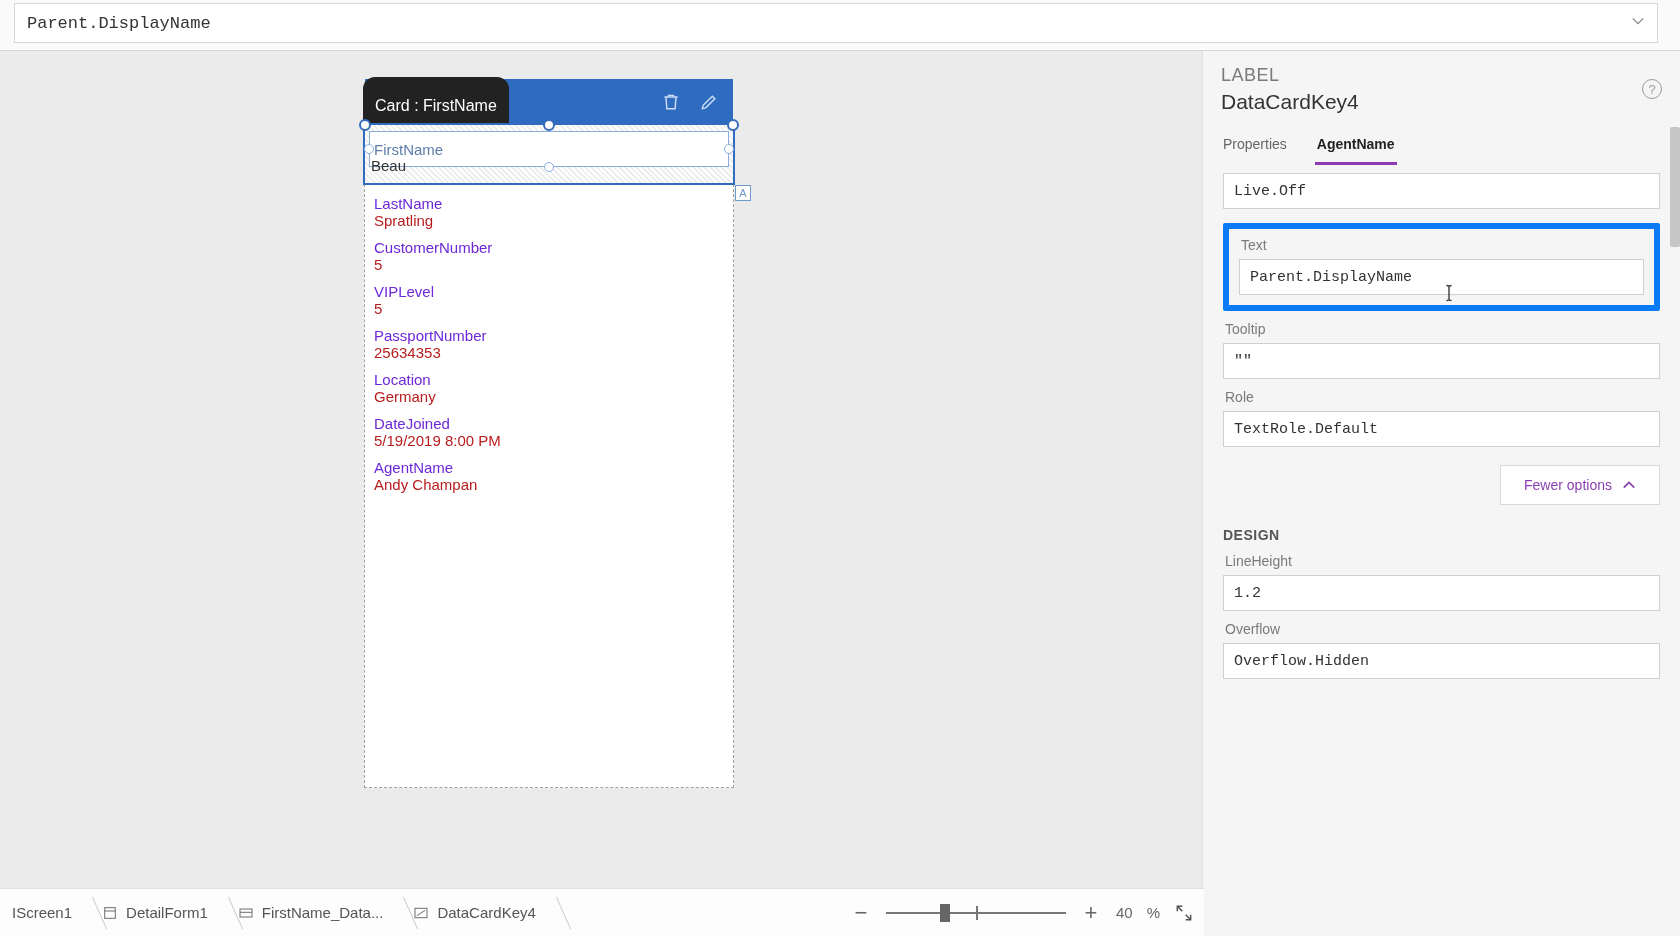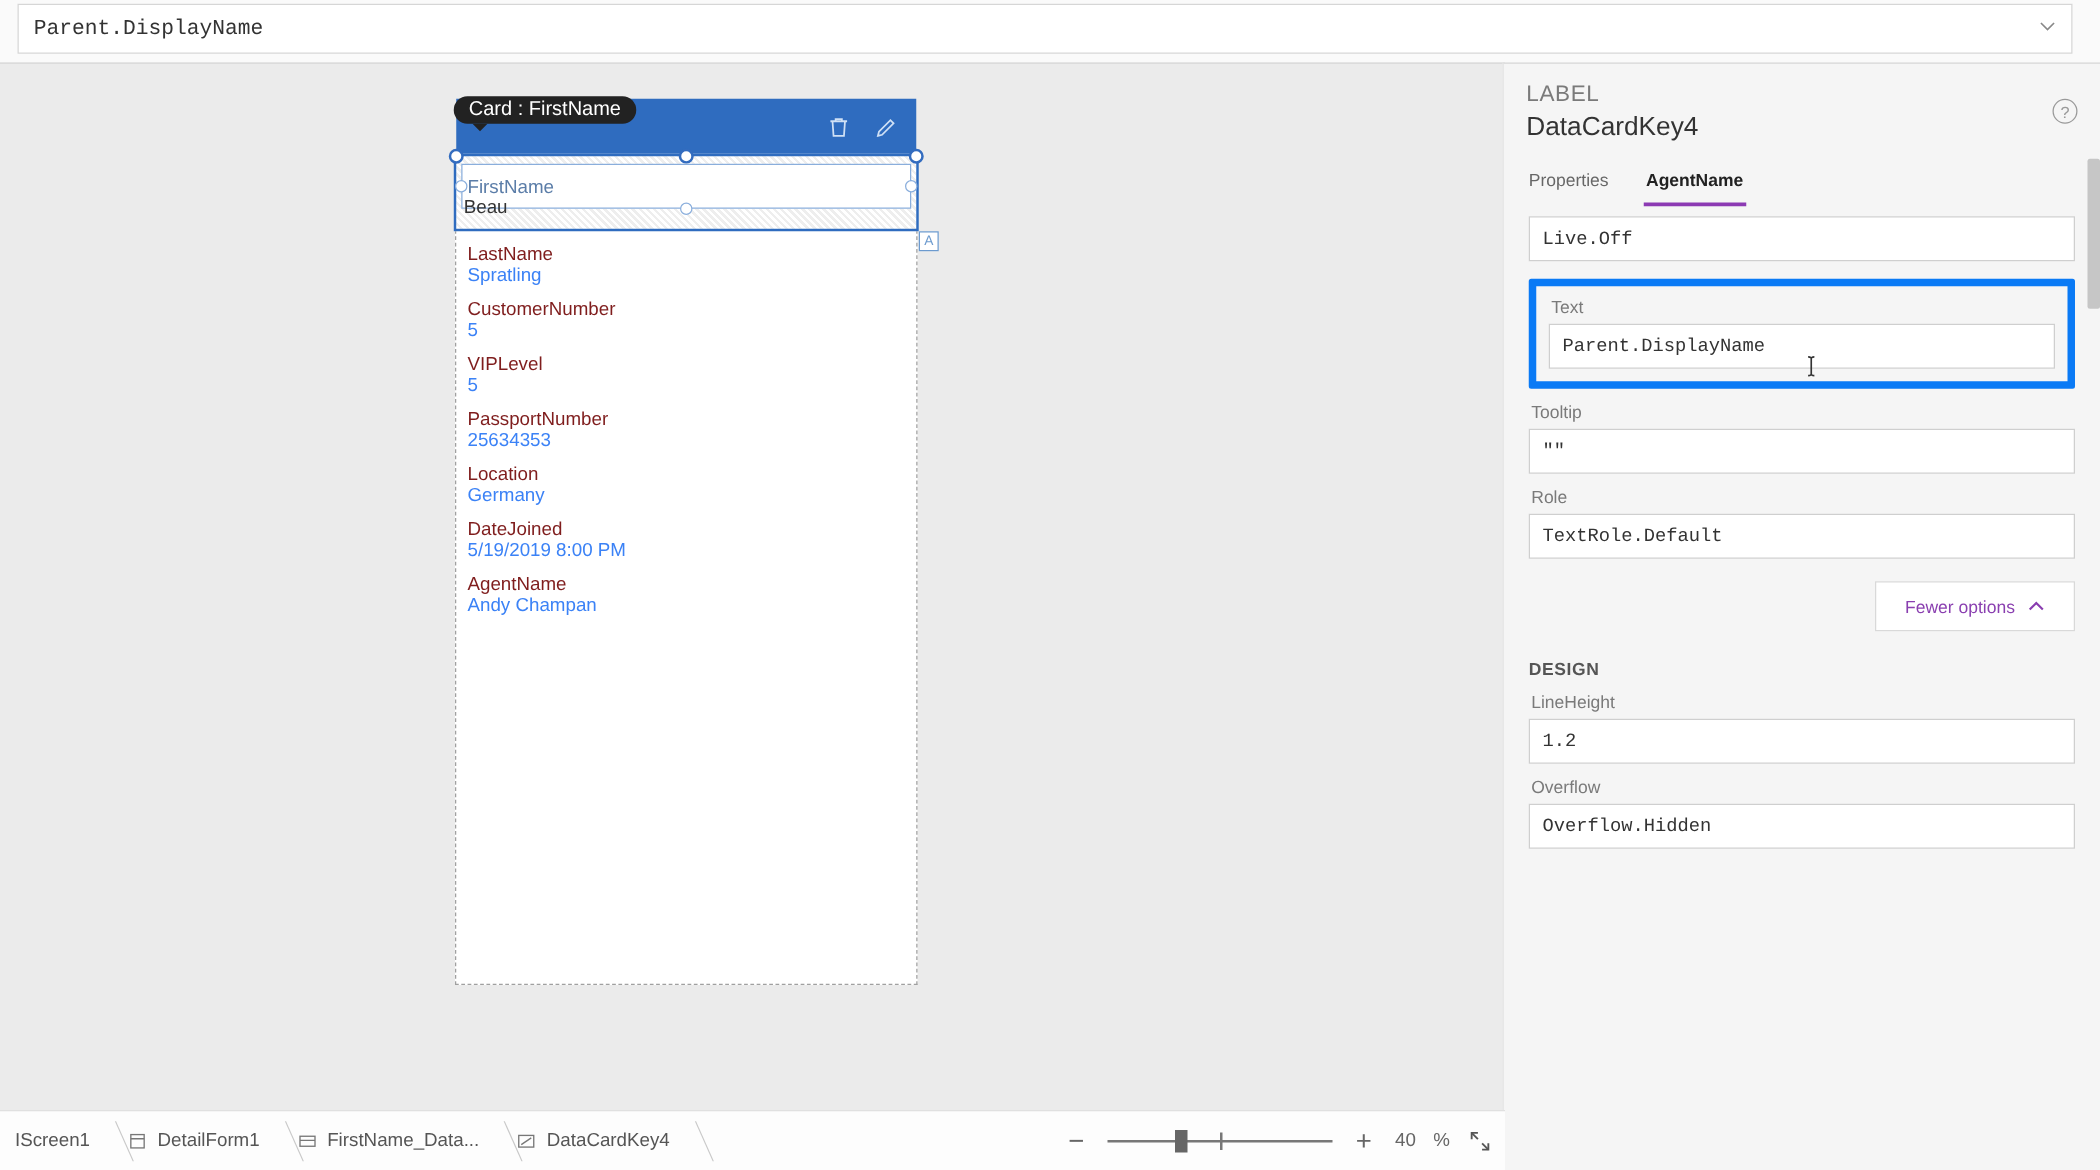--- a/index.html
+++ b/index.html
@@ -54,21 +54,21 @@
   }
 
   
   .card-tooltip {
     position: absolute;
     top: -48px;
     left: -2px;
     background: #222;
     color: #fff;
     font-size: 16px;
-    padding: 2px 12px;
+    padding: 20px 12px;
     border-radius: 12px;
     white-space: nowrap;
     text-align: right;
   }
   .card-tooltip::after {
     content: "";
     position: absolute;
     left: 15px;
     bottom: -6px;
     border-left: 6px solid transparent;
@@ -165,25 +165,25 @@
   .fields {
     position: absolute;
     top: 66px;
     left: 6px;
     right: 6px;
   }
   .field {
     padding: 4px 3px 6px 3px;
   }
   .field .label {
-    color: #7f1d1d;
+    color: #6d28d9;
     font-size: 15px;
   }
   .field .value {
-    color: #3b82f6;
+    color: #b91c1c;
     font-size: 15px;
   }
 
   
   .right-panel {
     position: absolute;
     right: 0; top: 50px; bottom: 0;
     width: 478px;
     background: #f5f5f5;
     border-left: 1px solid #e2e2e2;

